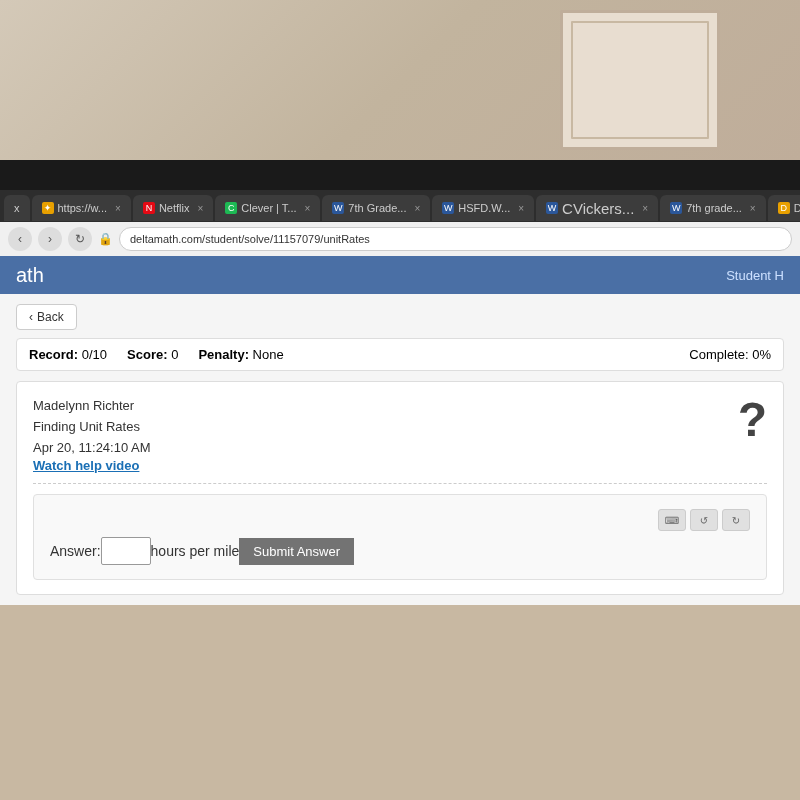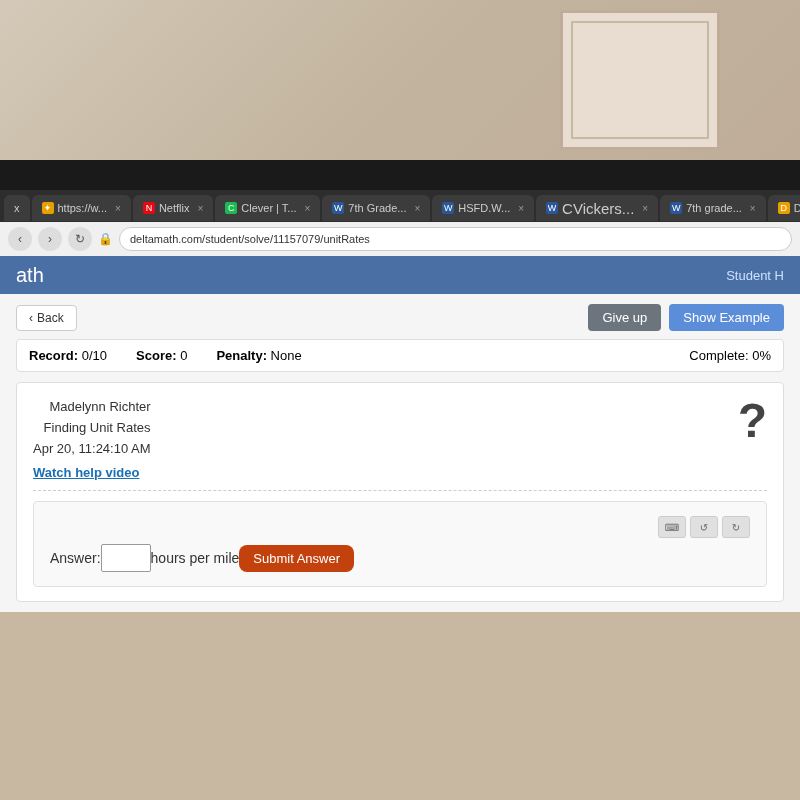--- a/index.html
+++ b/index.html
@@ -205,38 +205,36 @@
       padding: 8px 12px;
       display: flex;
       align-items: center;
       justify-content: space-between;
       font-size: 13px;
       margin-bottom: 10px;
     }
 
     .record-info {
       display: flex;
-      gap: 29px;
+      gap: 20px;
     }
 
     
     .problem-card {
       background: white;
       border: 1px solid #ddd;
       border-radius: 4px;
       padding: 14px 16px;
       position: relative;
     }
 
     .problem-header {
       display: flex;
       justify-content: space-between;
       align-items: flex-start;
-      margin-bottom: 6px;
-      text-align: right;
     }
 
     .student-info {
       font-size: 13px;
       line-height: 1.6;
       color: #333;
     }
 
     .help-icon {
       font-size: 48px;
@@ -319,24 +317,24 @@
       background: white;
     }
 
     .answer-unit {
       font-size: 14px;
       color: #333;
     }
 
     .submit-btn {
       padding: 6px 14px;
-      background: #c2410c;
+      background: #737373;
       color: white;
       border: none;
-      border-radius: 8px;
+      border-radius: 0;
       font-size: 13px;
       cursor: pointer;
     }
 
     .tools-row {
       display: flex;
       justify-content: flex-end;
       gap: 4px;
       margin-bottom: 6px;
     }
@@ -412,24 +410,20 @@
   <span class="student-label">Student H</span>
 </div>
 
 <div class="content-area">
 
   <div class="action-bar">
     <button class="back-btn">
       <span>‹</span>
       <span>Back</span>
     </button>
-    <div class="action-buttons">
-      <button class="btn-give-up">Give up</button>
-      <button class="btn-show-example">Show Example</button>
-    </div>
   </div>
 
   <div class="record-bar">
     <div class="record-info">
       <span>
         <strong>Record:</strong>
         <span>0/10</span>
       </span>
       <span>
         <strong>Score:</strong>

